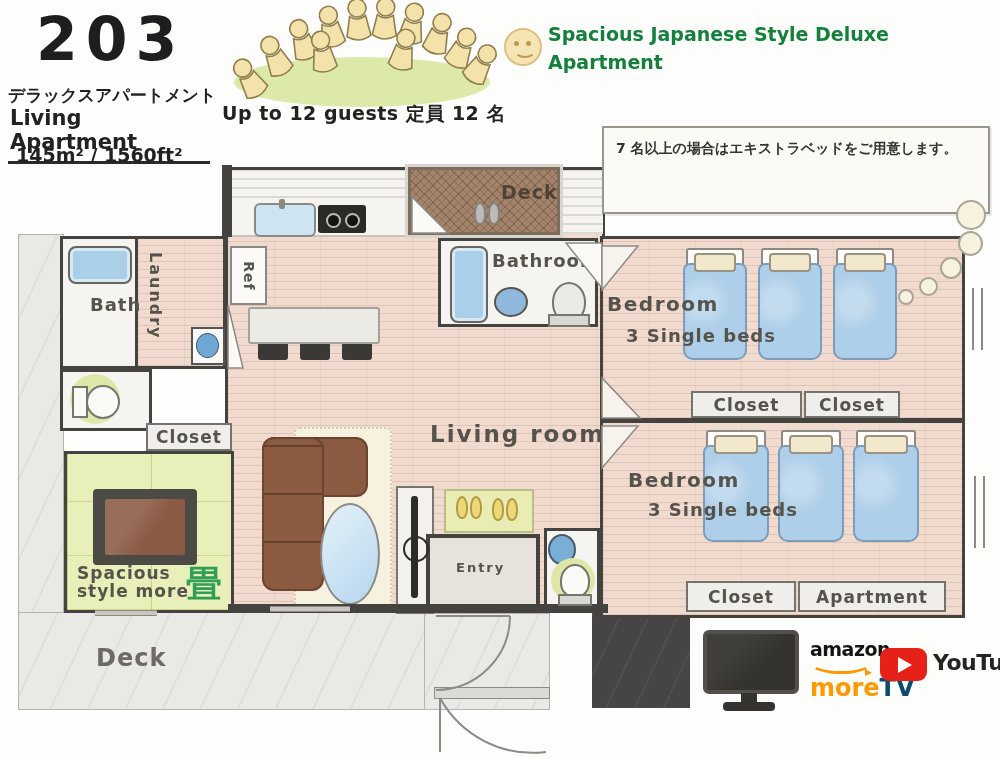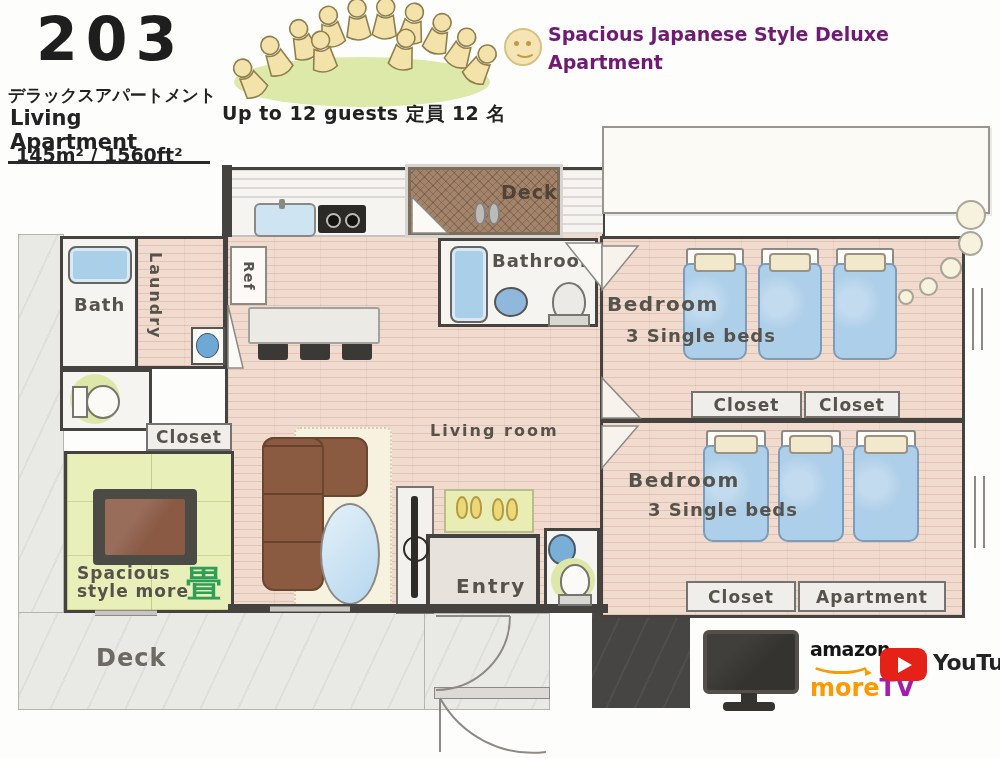--- a/index.html
+++ b/index.html
@@ -10,21 +10,21 @@
   }
   .abs{position:absolute}
   .lbl{position:absolute;color:#56524c;font-weight:600;letter-spacing:1px;z-index:6;white-space:nowrap}
 
   
   .room-number{left:36px;top:4px;font-size:60px;font-weight:800;letter-spacing:8px;color:#1e1e1e}
   .sub-jp{left:8px;top:84px;font-size:17px;font-weight:700;color:#222}
   .sub-en{left:8px;top:106px;font-size:21px;font-weight:800;color:#222;border-bottom:3px solid #2a2a2a;padding:0 4px 7px 2px;width:196px}
   .area{left:16px;top:144px;font-size:19px;font-weight:800;color:#222}
   .capacity{left:222px;top:101px;font-size:19px;font-weight:800;color:#222;letter-spacing:.5px}
-  .tagline{left:548px;top:20px;font-size:19px;font-weight:700;color:#701a75;line-height:28px}
+  .tagline{left:548px;top:20px;font-size:19px;font-weight:700;color:#15803d;line-height:28px}
   .smiley{left:504px;top:28px;width:34px;height:34px;border-radius:50%;background:#f6e5b4;border:2px solid #d9c184}
   .smiley .eye{position:absolute;width:5px;height:5px;border-radius:50%;background:#bf9b45;top:11px}
   .smiley .eye.l{left:8px}.smiley .eye.r{left:20px}
   .smiley .mouth{position:absolute;left:8px;top:12px;width:18px;height:12px;border:2px solid #bf9b45;border-color:transparent transparent #bf9b45 transparent;border-radius:50%}
 
   .note-box{left:602px;top:126px;width:388px;height:88px;background:#fbfaf5;border:2px solid #98948e;box-shadow:2px 2px 0 rgba(0,0,0,.08);padding:9px 12px;box-sizing:border-box;z-index:8}
   .note-box .en{font-size:17px;font-weight:700;color:#222;line-height:24px}
   .note-box .jp{font-size:14px;font-weight:700;color:#333;margin-top:3px}
   .bubble{border-radius:50%;background:#f7f2dd;border:2px solid #a9a598;z-index:9}
 
@@ -79,21 +79,21 @@
   .tvset{left:703px;top:630px;width:92px;height:78px}
   .tv-screen{width:88px;height:56px;background:#35332f;border:4px solid #53504b;border-radius:6px;box-sizing:content-box;
     background-image:linear-gradient(135deg, rgba(255,255,255,.06) 0 30%, transparent 60%)}
   .tv-neck{width:16px;height:9px;background:#35332f;margin:-1px auto 0}
   .tv-base{width:52px;height:9px;background:#35332f;border-radius:4px;margin:0 auto}
   .amazon-word{font-size:19px;font-weight:800;color:#151515;letter-spacing:-.5px}
   .amazon-smile{width:56px;height:16px;border:3px solid transparent;border-bottom:3px solid #f90;border-radius:50%;margin-top:-8px;position:relative}
   .amazon-smile::after{content:"";position:absolute;right:-3px;bottom:-5px;width:0;height:0;border-left:7px solid #f90;border-top:4px solid transparent;border-bottom:3px solid transparent}
   .fire-line{font-size:24px;font-weight:700;margin-top:0}
   .fire-line .fire{color:#f90}
-  .fire-line .tvpart{color:#a21caf;font-weight:600}
+  .fire-line .tvpart{color:#0c4a6e;font-weight:600}
   .yt-btn{left:880px;top:648px;width:47px;height:33px;background:#e62117;border-radius:9px}
   .yt-btn::after{content:"";position:absolute;left:18px;top:9px;width:0;height:0;border-left:14px solid #fff;border-top:8px solid transparent;border-bottom:8px solid transparent}
   .yt-word{left:933px;top:650px;font-size:22px;font-weight:800;color:#242424;letter-spacing:-.5px}
 
   svg.overlay{position:absolute;left:0;top:0;z-index:7;pointer-events:none}
 </style>
 </head>
 <body>
 
 <div class="abs room-number">203</div>
@@ -129,20 +129,21 @@
 <div class="abs smiley">
   <span class="eye l"></span>
     <span class="eye r"></span>
     <span class="mouth"></span>
 </div>
 <div class="abs tagline">
   <div>Spacious Japanese Style Deluxe Apartment</div>
 </div>
 
 <div class="abs note-box">
+  <div class="jp">7 名以上の場合はエキストラベッドをご用意します。</div>
 </div>
 <div class="abs bubble" style="left:956px;top:200px;width:26px;height:26px"></div>
 <div class="abs bubble" style="left:958px;top:231px;width:21px;height:21px"></div>
 <div class="abs bubble" style="left:940px;top:257px;width:18px;height:18px"></div>
 <div class="abs bubble" style="left:919px;top:277px;width:15px;height:15px"></div>
 <div class="abs bubble" style="left:898px;top:289px;width:12px;height:12px"></div>
 
 <div class="abs graydeck" style="left:18px;top:234px;width:44px;height:474px"></div>
 <div class="abs graydeck" style="left:18px;top:612px;width:406px;height:96px"></div>
 <div class="lbl" style="left:96px;top:644px;font-size:24px;color:#6d6a64">Deck</div>
@@ -188,21 +189,21 @@
 
 <div class="abs room white-room" style="left:438px;top:238px;width:160px;height:89px;z-index:4"></div>
 <div class="abs tub" style="left:450px;top:246px;width:34px;height:73px;z-index:5"></div>
 <div class="lbl" style="left:492px;top:250px;font-size:18px">Bathroom</div>
 <div class="abs" style="left:494px;top:287px;width:30px;height:26px;background:#8fb8dc;border:2px solid #57554f;border-radius:50%;z-index:5"></div>
 <div class="abs" style="left:552px;top:282px;width:30px;height:36px;background:#eceae6;border:2px solid #77756f;border-radius:50% 50% 46% 46%;z-index:5"></div>
 <div class="abs" style="left:548px;top:314px;width:38px;height:9px;background:#d9d7d2;border:2px solid #77756f;z-index:5"></div>
 
 <div class="abs room white-room" style="left:60px;top:236px;width:78px;height:133px;z-index:3"></div>
 <div class="abs tub" style="left:68px;top:246px;width:60px;height:34px;z-index:4"></div>
-<div class="lbl" style="left:74px;top:294px;font-size:18px">Bath</div>
+<div class="lbl" style="left:90px;top:294px;font-size:18px">Bath</div>
 
 <div class="abs room wood" style="left:135px;top:236px;width:91px;height:133px;z-index:3"></div>
 <div class="lbl" style="left:146px;top:252px;font-size:16px;writing-mode:vertical-rl;text-orientation:sideways;letter-spacing:2px">Laundry</div>
 <div class="washer" style="left:190px;top:243px"></div>
 <div class="washer" style="left:190px;top:284px"></div>
 <div class="abs" style="left:191px;top:327px;width:30px;height:34px;background:#fbfaf7;border:2px solid #57554f;z-index:4"></div>
 <div class="abs" style="left:196px;top:333px;width:21px;height:23px;background:#6fa8d4;border:1px solid #456;border-radius:50%;z-index:5"></div>
 
 <div class="abs room white-room" style="left:60px;top:369px;width:92px;height:62px;z-index:3"></div>
 <div class="abs" style="left:70px;top:374px;width:50px;height:50px;background:#dde8a8;border-radius:50%;z-index:4"></div>
@@ -213,38 +214,38 @@
 
 <div class="abs room tatami" style="left:64px;top:451px;width:170px;height:162px;z-index:3"></div>
 <div class="abs" style="left:93px;top:489px;width:104px;height:76px;background:#4c4a45;border-radius:4px;z-index:4"></div>
 <div class="abs" style="left:105px;top:499px;width:80px;height:56px;background:#8a5a44;border-radius:2px;z-index:5;background-image:linear-gradient(125deg, rgba(255,255,255,.12) 0 35%, transparent 60%)"></div>
 <div class="lbl" style="left:77px;top:564px;font-size:17px;line-height:18px">
   <div>Spacious</div>
   <div>style more</div>
 </div>
 <div class="lbl" style="left:186px;top:560px;font-size:36px;color:#2f9e57;font-weight:700">畳</div>
 
-<div class="lbl" style="left:430px;top:421px;font-size:16px;letter-spacing:2px">Living room</div>
+<div class="lbl" style="left:430px;top:421px;font-size:23px;letter-spacing:2px">Living room</div>
 <div class="abs" style="left:294px;top:427px;width:94px;height:178px;background:#f7f1df;border:2px dotted #d6cda9;border-radius:6px;z-index:3"></div>
 <div class="abs" style="left:262px;top:437px;width:102px;height:56px;background:#8a5a41;border:2px solid #6b4530;border-radius:12px;z-index:4"></div>
 <div class="abs" style="left:262px;top:437px;width:58px;height:150px;background:#8a5a41;border:2px solid #6b4530;border-radius:12px;z-index:4;background-image:repeating-linear-gradient(0deg, transparent 0 46px, rgba(60,35,20,.45) 46px 48px)"></div>
 <div class="abs" style="left:320px;top:503px;width:56px;height:98px;border-radius:50%;background:linear-gradient(135deg,#e4f1f9,#b5d6ee);border:2px solid #8b8983;z-index:5"></div>
 
 <div class="abs" style="left:396px;top:486px;width:34px;height:124px;background:#f2f1ed;border:2px solid #77756f;z-index:4"></div>
 <div class="abs" style="left:411px;top:496px;width:7px;height:102px;background:#2e2c29;border-radius:3px;z-index:5"></div>
 <div class="abs" style="left:403px;top:536px;width:22px;height:22px;border:2px solid #2e2c29;border-radius:50%;z-index:5"></div>
 
 <div class="abs" style="left:444px;top:489px;width:86px;height:40px;background:#e9edb4;border:2px solid #b9bd8b;z-index:4"></div>
 <div class="slipper" style="left:456px;top:496px;z-index:5"></div>
 <div class="slipper" style="left:470px;top:496px;z-index:5"></div>
 <div class="slipper" style="left:492px;top:498px;z-index:5"></div>
 <div class="slipper" style="left:506px;top:498px;z-index:5"></div>
 
 <div class="abs room" style="left:426px;top:534px;width:114px;height:78px;background:#e8e2dc;border-width:4px;z-index:4"></div>
-<div class="lbl" style="left:456px;top:574px;font-size:20px;letter-spacing:2px">Entry</div>
+<div class="lbl" style="left:456px;top:560px;font-size:13px;letter-spacing:2px">Entry</div>
 
 <div class="abs room white-room" style="left:544px;top:528px;width:56px;height:84px;z-index:4"></div>
 <div class="abs" style="left:548px;top:534px;width:24px;height:27px;background:#79aed6;border:2px solid #4c5a68;border-radius:50%;z-index:5"></div>
 <div class="abs" style="left:551px;top:558px;width:44px;height:44px;background:#dde8a8;border-radius:50%;z-index:5"></div>
 <div class="abs" style="left:560px;top:564px;width:26px;height:30px;background:#fbfaf7;border:2px solid #77756f;border-radius:50% 50% 45% 45%;z-index:6"></div>
 <div class="abs" style="left:558px;top:594px;width:30px;height:8px;background:#d9d7d2;border:2px solid #77756f;z-index:6"></div>
 
 <div class="abs wall" style="left:228px;top:604px;width:380px;height:9px;z-index:5"></div>
 <div class="door-dash" style="left:270px;top:606px;width:80px"></div>
 <div class="door-dash" style="left:95px;top:610px;width:62px"></div>

